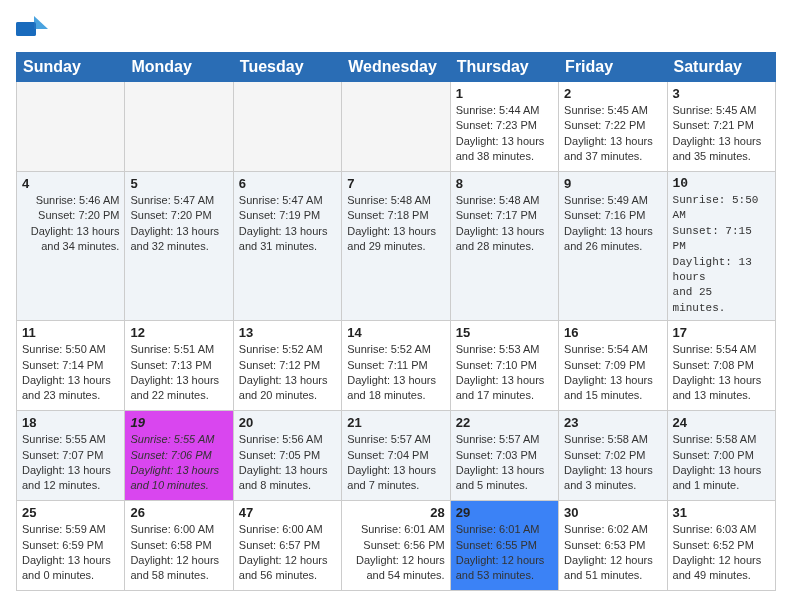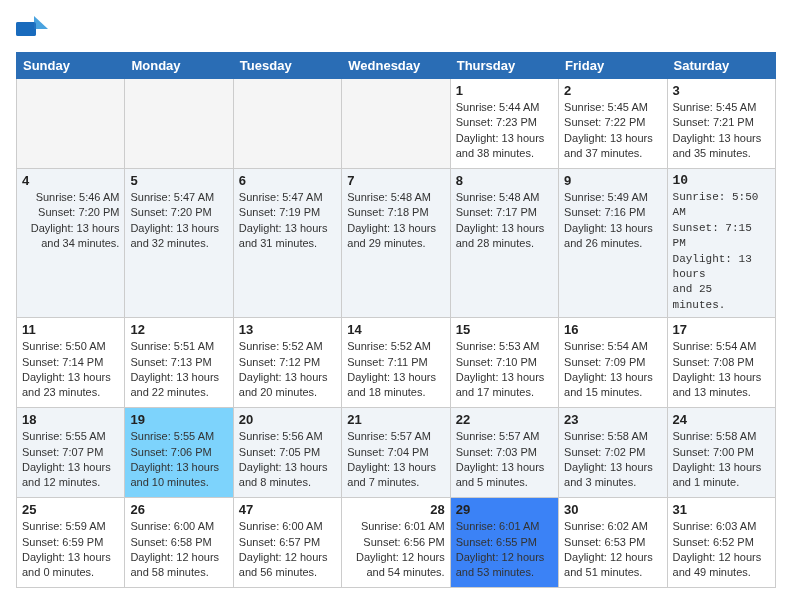--- a/index.html
+++ b/index.html
@@ -51,21 +51,21 @@
     .calendar {
       width: 100%;
       border-collapse: collapse;
       font-size: 11px;
     }
     .calendar th {
       background: #2a6db5;
       color: #fff;
       text-align: left;
       padding: 5px 6px;
-      font-size: 13px;
+      font-size: 16px;
       font-weight: bold;
       border: 1px solid #2a6db5;
     }
     .calendar td {
       border: 1px solid #ccc;
       vertical-align: top;
       padding: 4px 5px;
       width: 108px;
       min-height: 80px;
       background: #fff;
@@ -258,21 +258,21 @@
         </td>
       </tr>
       <tr class="week-row">
         <td style="background: rgb(240, 244, 248);">
           <span class="day-num">18</span>
           <div class="day-detail" style="white-space: pre-line;">Sunrise: 5:55 AM
 Sunset: 7:07 PM
 Daylight: 13 hours
 and 12 minutes.</div>
         </td>
-        <td style="background: #7dd3fc;">
+        <td style="background: #d946ef; font-style: italic;">
           <span class="day-num">19</span>
           <div class="day-detail" style="white-space: pre-line;">Sunrise: 5:55 AM
 Sunset: 7:06 PM
 Daylight: 13 hours
 and 10 minutes.</div>
         </td>
         <td style="background: rgb(240, 244, 248);">
           <span class="day-num">20</span>
           <div class="day-detail" style="white-space: pre-line;">Sunrise: 5:56 AM
 Sunset: 7:05 PM

